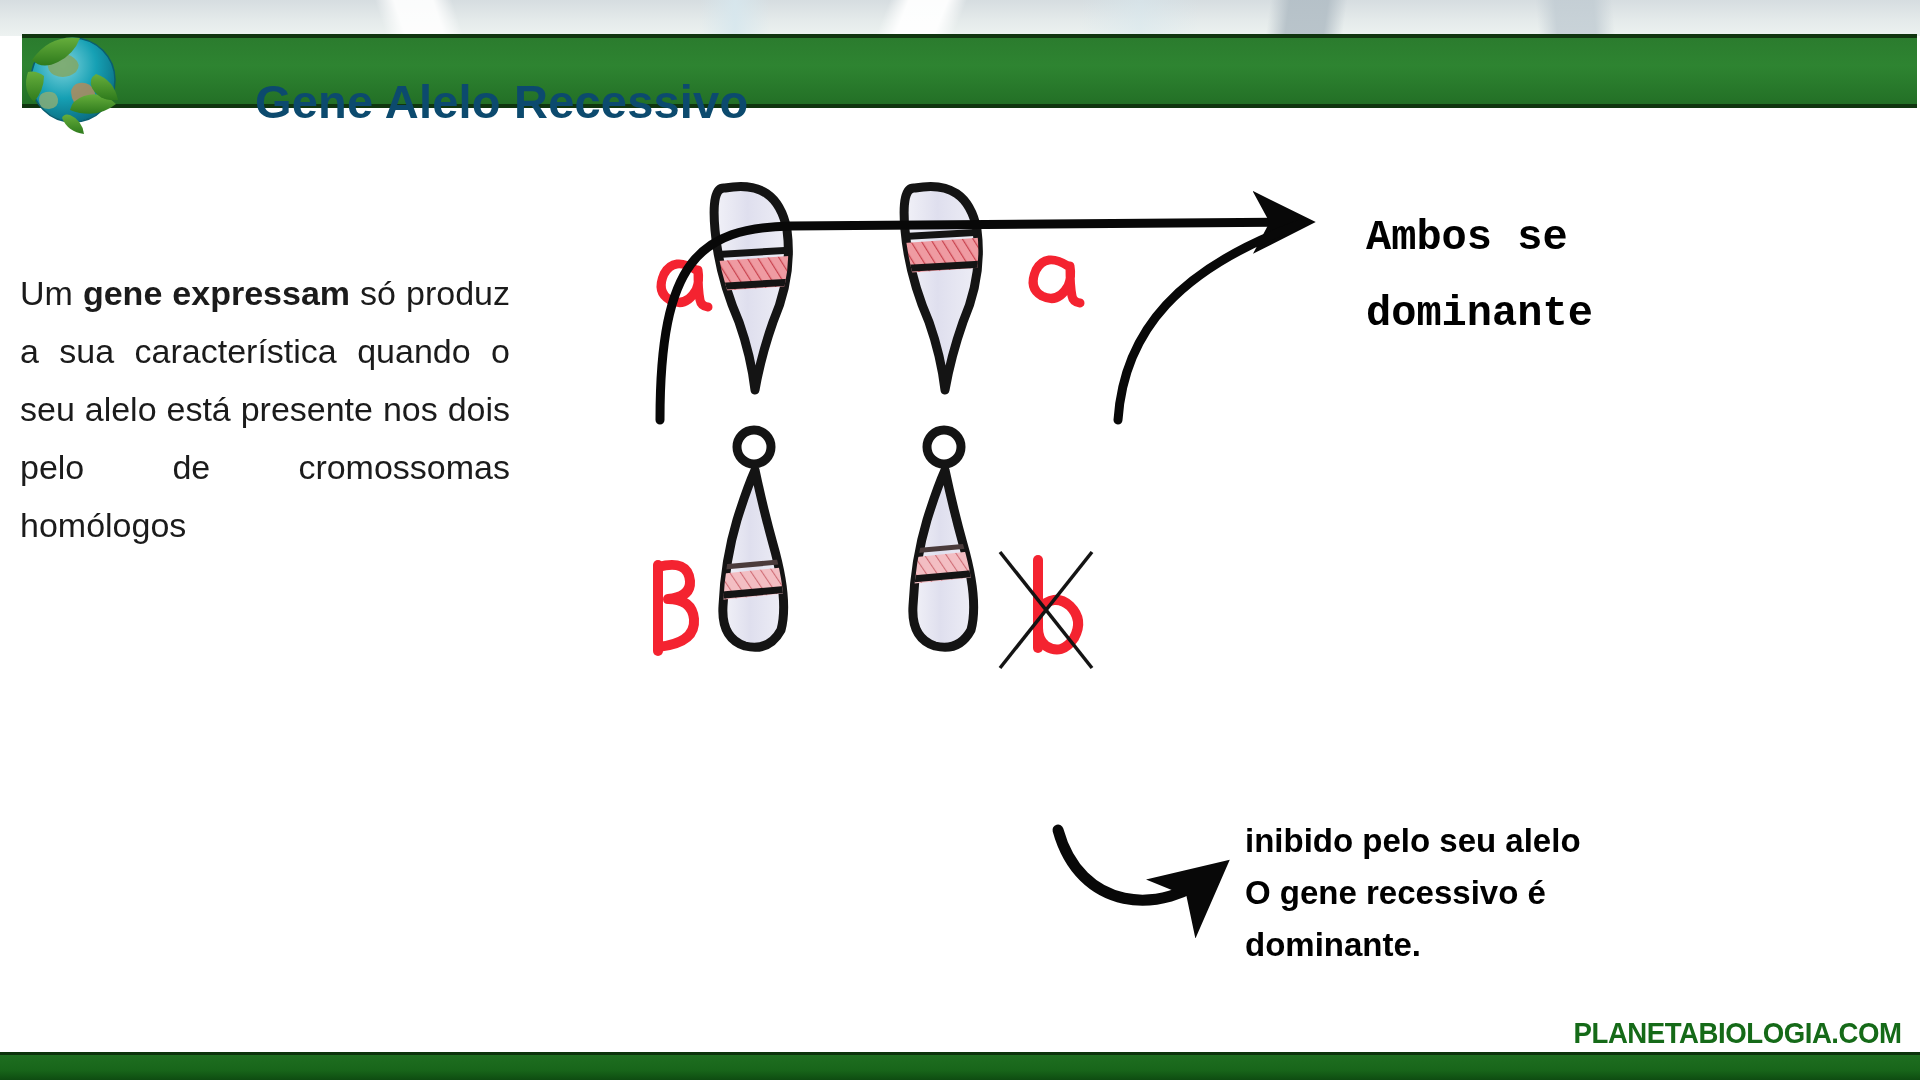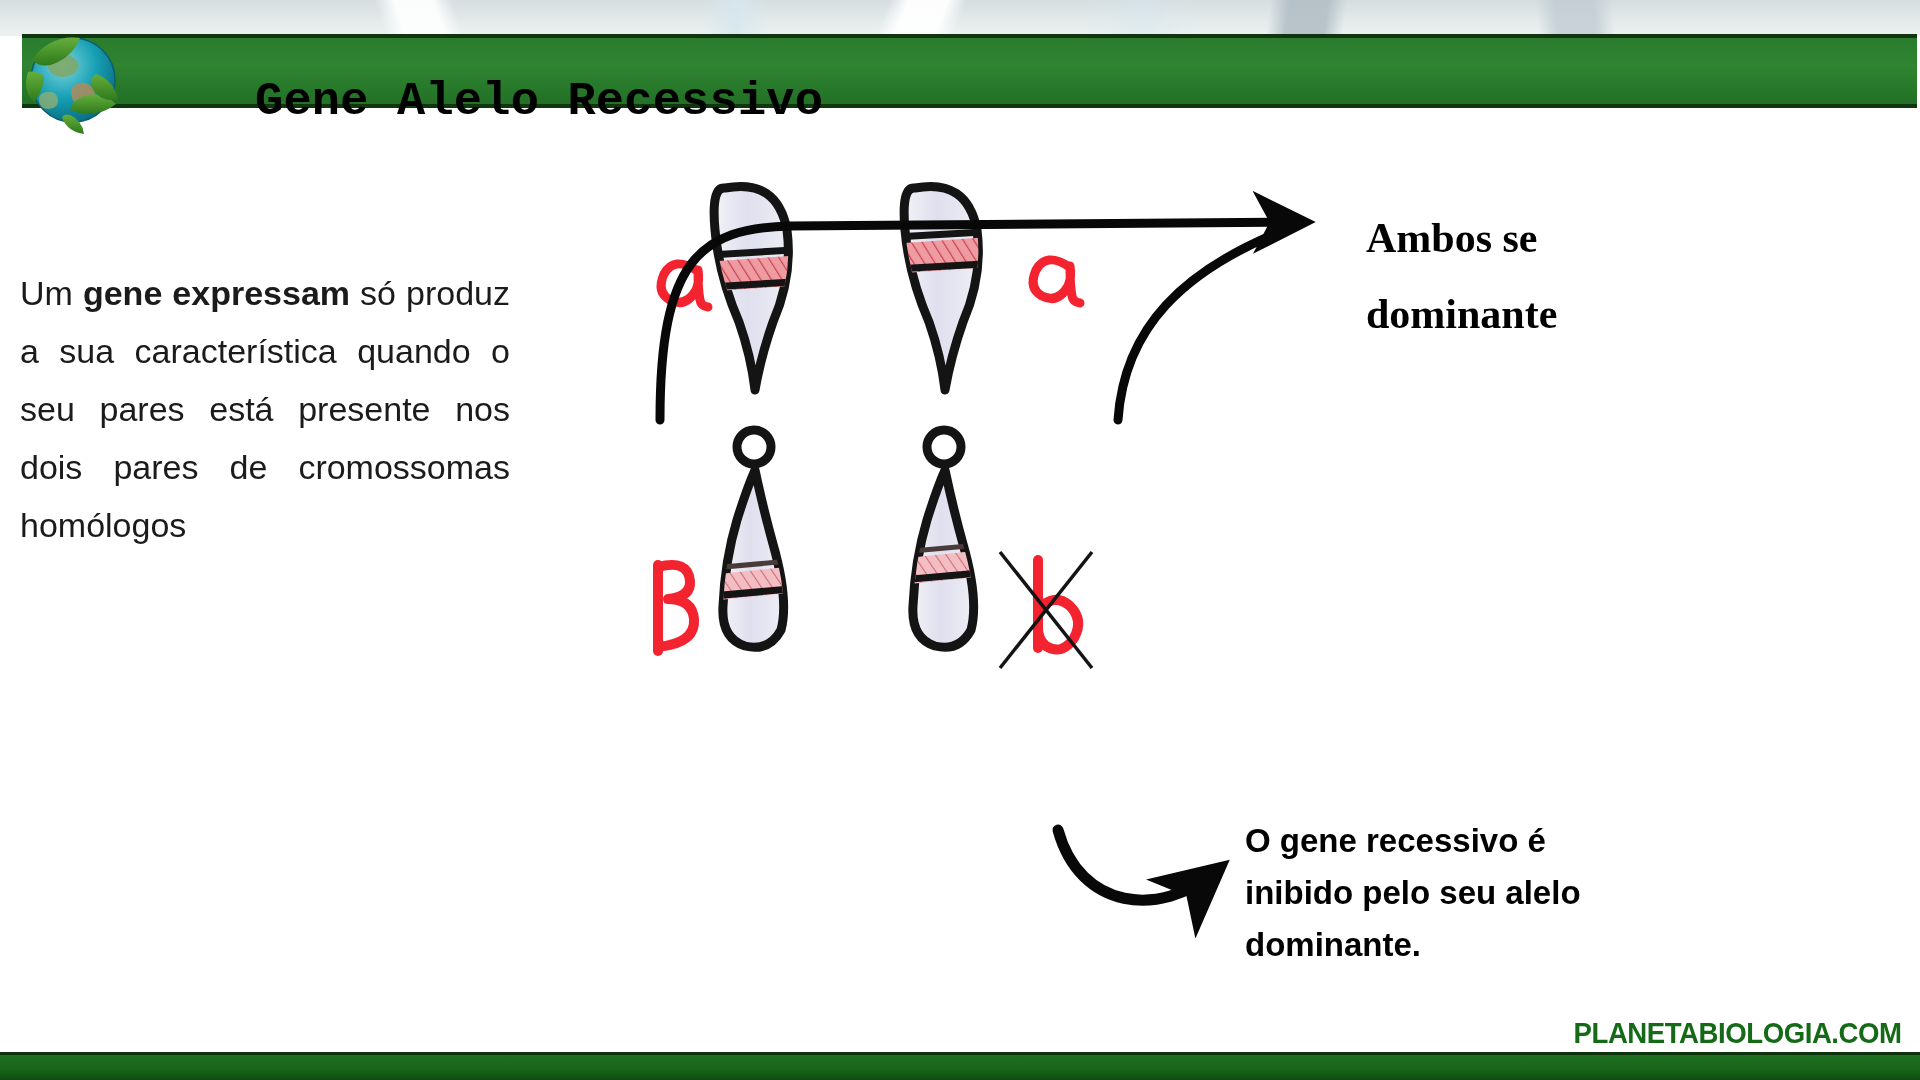--- a/index.html
+++ b/index.html
@@ -42,25 +42,25 @@
     border-top: 4px solid #10350f;
     border-bottom: 4px solid #10350f;
     box-sizing: border-box;
   }
   .header-title {
     position: absolute;
     left: 255px; top: 38px;
     width: 1400px;
     height: 66px;
     line-height: 66px;
-    color: #000000;
+    color: #0c4a6e;
     font-size: 47px;
     font-weight: bold;
     letter-spacing: .2px;
-    font-family: Liberation Mono, monospace;
+    font-family: Liberation Sans, sans-serif;
     white-space: nowrap;
   }
 
   
   .globe-logo {
     position: absolute;
     left: 10px; top: 14px;
     width: 126px; height: 126px;
   }
 
@@ -87,21 +87,21 @@
 
   
   .callout-top {
     position: absolute;
     left: 1366px; top: 200px;
     width: 420px;
     font-size: 42px;
     line-height: 76px;
     font-weight: bold;
     color: #000000;
-    font-family: Liberation Serif, serif;
+    font-family: Liberation Mono, monospace;
   }
   .callout-bottom {
     position: absolute;
     left: 1245px; top: 815px;
     width: 500px;
     font-size: 33px;
     line-height: 52px;
     font-weight: bold;
     color: #000000;
     font-family: "Liberation Sans", sans-serif;
@@ -169,21 +169,21 @@
   <path d="M36 78 q10 -2 12 7 q1 9 -9 10 q-10 0 -10 -9 q0 -7 7 -8z" fill="#8fae74" opacity=".8"></path>
 
   <path d="M22 46 q18 -26 48 -22 q-6 16 -22 24 q-16 8 -26 -2z" fill="url(#gLeaf)"></path>
   <path d="M18 58 q-6 18 6 30 q10 -12 10 -26 q-8 -6 -16 -4z" fill="url(#gLeaf)"></path>
 
   <path d="M60 96 q26 10 46 -6 q-14 -14 -32 -8 q-12 4 -14 14z" fill="url(#gLeaf)"></path>
   <path d="M86 60 q18 6 22 26 q-18 2 -26 -12 q-4 -9 4 -14z" fill="url(#gLeaf)"></path>
   <path d="M52 104 q6 14 22 16 q-2 -14 -14 -19 q-6 -2 -8 3z" fill="url(#gLeaf)"></path>
 </svg>
 
-<p class="lead-paragraph"><span>Um </span><b>gene expressam</b><span> só produz a sua característica quando o seu pares está presente nos dois pares de cromossomas homólogos</span></p>
+<p class="lead-paragraph"><span>Um </span><b>gene expressam</b><span> só produz a sua característica quando o seu alelo está presente nos dois pelo de cromossomas homólogos</span></p>
 
 <svg class="chromo-canvas" viewBox="0 0 520 690">
   <defs>
     <linearGradient id="armFill" x1="0" y1="0" x2="1" y2="0">
       <stop offset="0%" stop-color="#f2f2f8"></stop>
       <stop offset="45%" stop-color="#dfdfee"></stop>
       <stop offset="100%" stop-color="#eeeef6"></stop>
     </linearGradient>
     <pattern id="hatchRed" width="9" height="9" patternTransform="rotate(-28)" patternUnits="userSpaceOnUse">
       <rect width="9" height="9" fill="#ef9ba2"></rect>
@@ -279,19 +279,19 @@
 
   <path d="M1058 830 C 1080 910, 1160 918, 1215 872" fill="none" stroke="#080808" stroke-width="11" stroke-linecap="round" marker-end="url(#arrowHead)"></path>
 </svg>
 
 <div class="callout-top">
   <div>Ambos se</div>
   <div>dominante</div>
 </div>
 
 <div class="callout-bottom">
+  <div>inibido pelo seu alelo</div>
   <div>O gene recessivo é</div>
-  <div>inibido pelo seu alelo</div>
   <div>dominante.</div>
 </div>
 
 <div class="footer-brand">PLANETABIOLOGIA.COM</div>
 <div class="footer-band"></div>
 
 </body></html>

